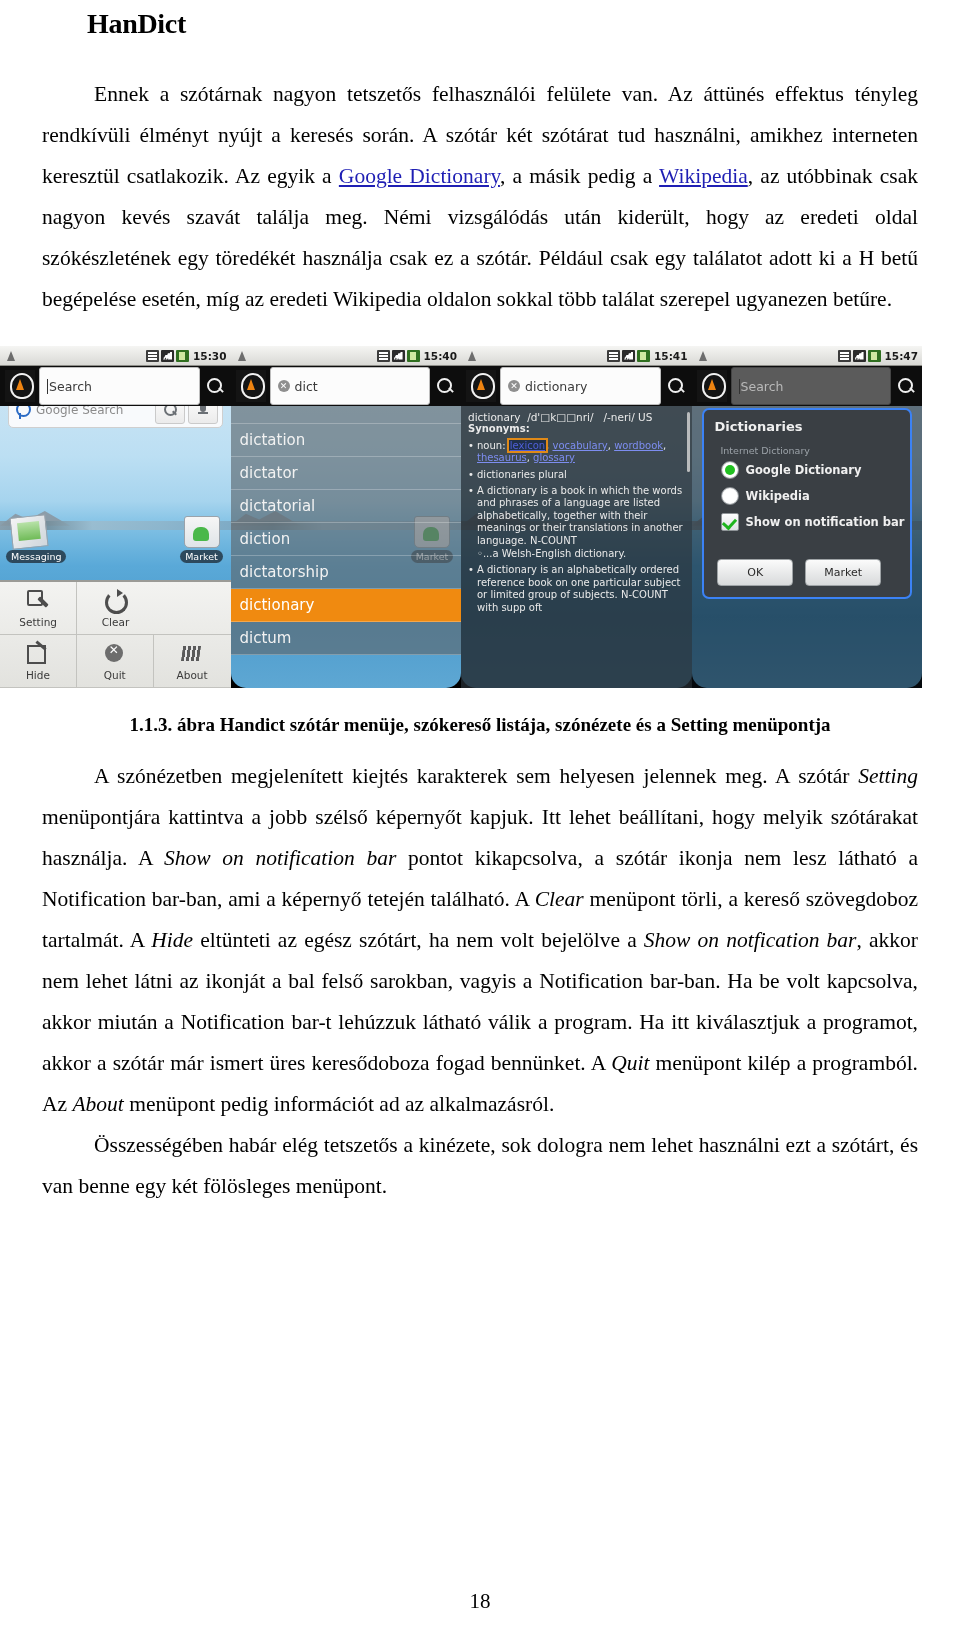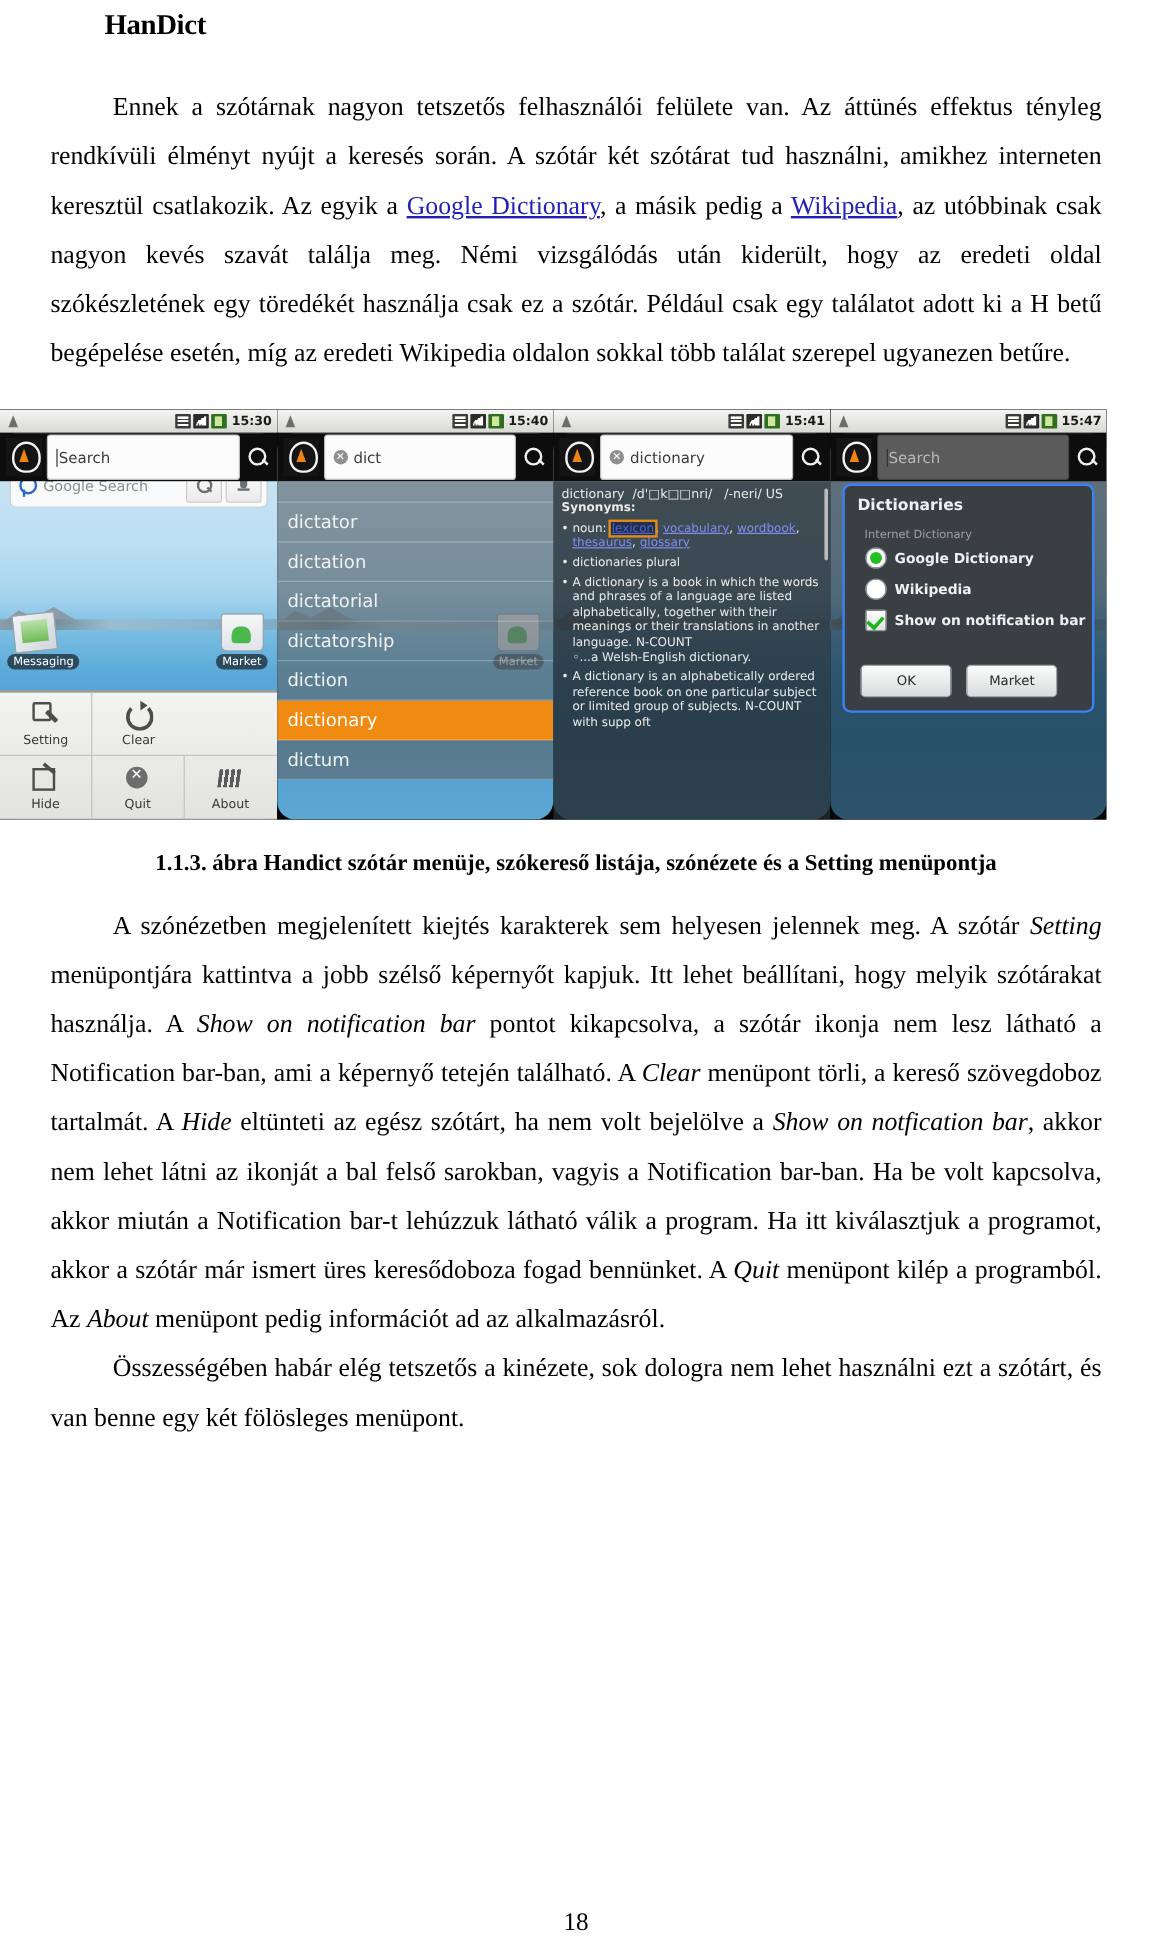--- a/index.html
+++ b/index.html
@@ -16,21 +16,21 @@
     overflow: hidden;
   }
   .page {
     position: relative;
     width: 960px;
     height: 1630px;
     box-sizing: border-box;
     padding: 0 42px;
   }
   .doc-title {
-    font-size: 24px;
+    font-size: 28px;
     font-weight: bold;
     margin: 8px 0 0 45px;
     letter-spacing: -0.3px;
   }
   p.body-par {
     font-size: 21.5px;
     line-height: 41px;
     text-align: justify;
     margin: 0;
     padding: 0;
@@ -520,25 +520,25 @@
           <div class="mountain"></div>
           <div class="horizon"></div>
           <div class="home-icon" style="right:6px; top:150px;">
             <div class="glyph mkt-glyph"></div>
             <span class="lbl">Market</span>
           </div>
         </div>
 
         <div class="suglist">
           <div class="sug" style="height:18px;line-height:18px;"></div>
+          <div class="sug">dictation</div>
           <div class="sug">dictator</div>
-          <div class="sug">dictation</div>
           <div class="sug">dictatorial</div>
+          <div class="sug">diction</div>
           <div class="sug">dictatorship</div>
-          <div class="sug">diction</div>
           <div class="sug sel">dictionary</div>
           <div class="sug">dictum</div>
         </div>
 
         <div class="searchbar">
           <span class="app-logo">
               <span class="ring"></span>
               <span class="flame"></span>
             </span>
           <span class="searchfield">

